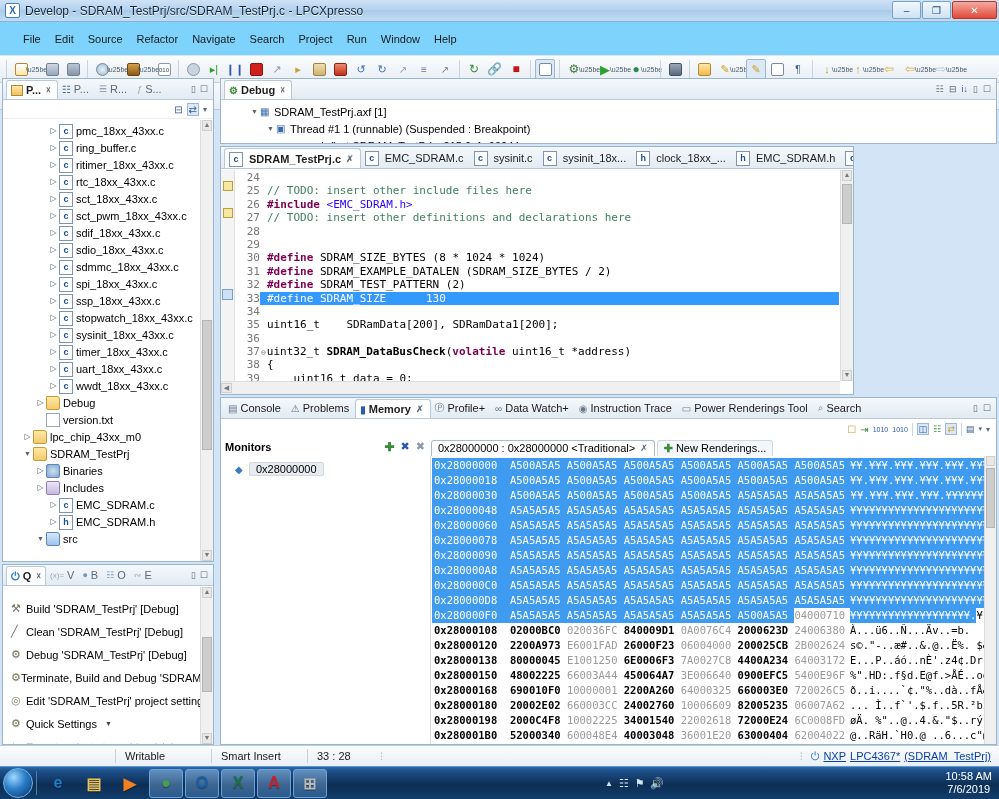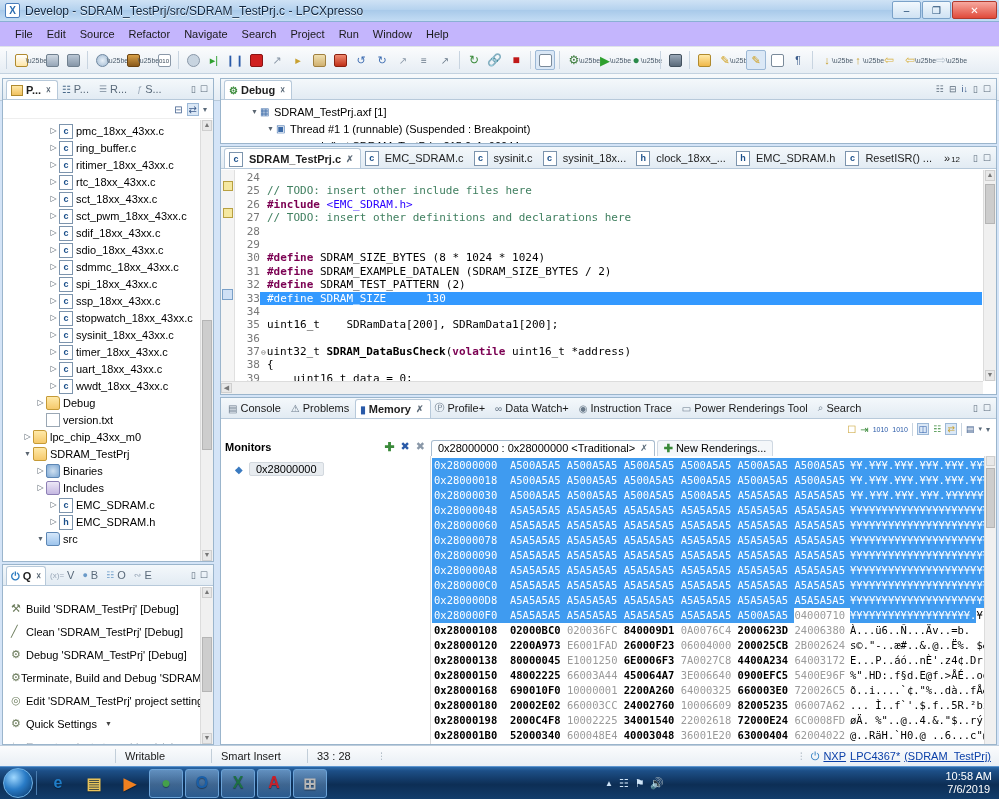--- a/index.html
+++ b/index.html
@@ -30,22 +30,22 @@
   .wbtns{ position:absolute; right:2px; top:1px; display:flex; gap:1px; }
   .wbtn{
     width:29px;height:18px;border:1px solid #7ba2c9;border-radius:2px;
     background:linear-gradient(to bottom,#f2f8fd,#cfe2f3);
     display:flex;align-items:center;justify-content:center;font-size:10px;color:#214a74;
   }
   .wbtn.close{ width:45px; background:linear-gradient(to bottom,#f7a9a0,#e04a3a); border-color:#b03a2e; color:#fff;}
 
   
   .menubar{
-    height:25px; background:#c4b5fd; border-bottom:1px solid #dfe4e9;
-    display:flex; align-items:center; padding-left:8px;
+    height:34px; background:#7dd3fc; border-bottom:1px solid #dfe4e9;
+    display:flex; align-items:center; padding-left:16px;
   }
   .menubar span{ padding:2px 7px; color:#1a1a1a; font-size:11px; }
 
   
   .toolbar{
     height:27px;
     background:linear-gradient(to bottom,#fbfcfd,#e6edf4);
     border-bottom:1px solid #c3d2e0;
     display:flex; align-items:center; padding-left:3px; gap:1px;
   }
@@ -626,21 +626,21 @@
           </div>
           <div class="trow" style="padding-left: 60px;">
             <span class="arrow" style="font-size: 7px;"></span>
             <span style="width: 14px; display: inline-block; font-size: 10px; color: rgb(58, 106, 168);">≡</span>
             <span>main() at SDRAM_TestPrj.c:215 0x1a00044c</span>
           </div>
         </div>
     </div>
   </div>
 
-  <div class="view" style="left:220px; top:146px; width:777px; height:249px;">
+  <div class="view" style="left:220px; top:146px; width:634px; height:249px;">
     <div class="vtabs" style="height:22px">
       <div id="ed-tabs" style="display:flex;align-items:center;height:22px">
           <div class="vtab active" style="height: 21px;">
             <span class="ficon c"></span>
             <span>SDRAM_TestPrj.c</span>
             <span class="x">✗</span>
           </div>
           <div class="vtab" style="height: 21px;">
             <span class="ficon c"></span>
             <span>EMC_SDRAM.c</span>

